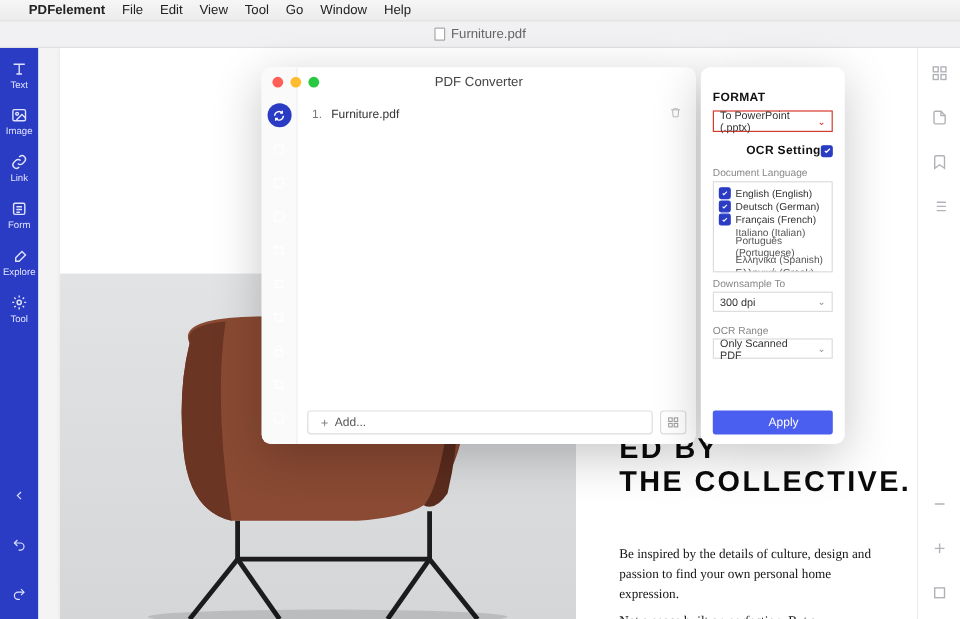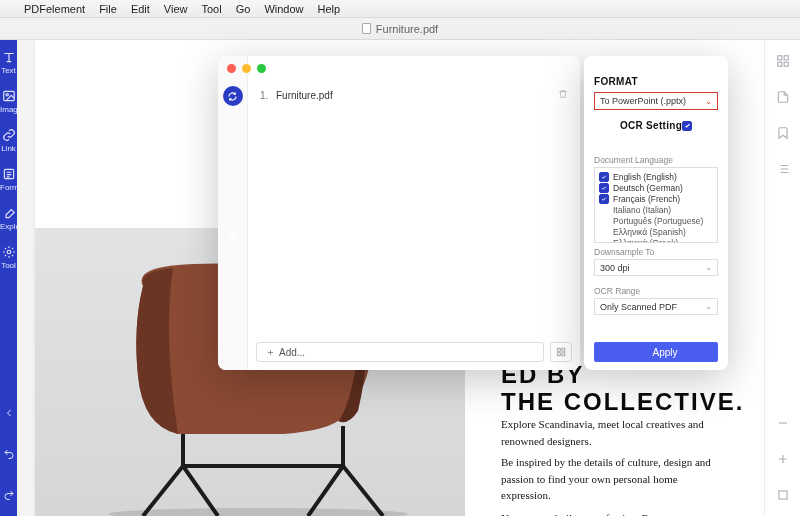--- a/index.html
+++ b/index.html
@@ -1,26 +1,26 @@
 <!DOCTYPE html>
 <html><head>
 <meta charset="utf-8">
 <style>
   * { box-sizing: border-box; margin: 0; padding: 0; font-family: -apple-system, BlinkMacSystemFont, "Segoe UI", Helvetica, Arial, sans-serif; }
   body { width: 800px; height: 516px; overflow: hidden; background: #fff; position: relative; }
   
   .menubar { height: 18px; background: linear-gradient(#f6f6f6,#ececec); border-bottom:1px solid #d7d7d7; display:flex; align-items:center; padding:0 10px; font-size:11px; color:#222; gap:14px; }
   .apple { font-size:12px; line-height:1; }
-  .menubar .appname { font-weight:400; }
+  .menubar .appname { font-weight:700; }
   
   .toolbar { height:22px; background:#f1f1f3; border-bottom:1px solid #e0e0e2; display:flex; align-items:center; justify-content:center; font-size:11px; color:#666; position:relative; }
   .toolbar .doc-ic { display:inline-block; width:9px; height:11px; background:#fff; border:1px solid #aaa; border-radius:1px; margin-right:5px; }
   
   .app { display:flex; height:calc(516px - 18px - 22px); }
-  .leftbar { width:17px; background:#2b3cc4; display:flex; flex-direction:column; align-items:center; padding-top:10px; gap:14px; }
+  .leftbar { width:32px; background:#2b3cc4; display:flex; flex-direction:column; align-items:center; padding-top:10px; gap:14px; }
   .leftbar .sp { flex:1; }
   .lb-item { color:#dfe3ff; font-size:8px; text-align:center; width:100%; cursor:pointer; }
   .lb-item .ic { display:block; margin:0 auto 2px; }
   .lb-btn { color:#dfe3ff; cursor:pointer; margin-bottom:12px; font-size:12px; }
   .canvas { flex:1; background:#f4f4f5; position:relative; overflow:hidden; }
   .page { position:absolute; left:18px; top:0; width:767px; height:100%; background:#fff; box-shadow:0 1px 4px rgba(0,0,0,0.08); }
   .chair-area { position:absolute; left:0; top:188px; width:430px; height:290px; background:linear-gradient(180deg,#e2e3e5,#d5d6d8); }
   .chair-area svg { position:absolute; left:48px; top:28px; }
   .headline { position:absolute; left:466px; top:322px; font-size:24px; font-weight:800; letter-spacing:2px; color:#0b0b0b; line-height:1.12; }
   .para { position:absolute; left:466px; width:222px; font-family: Georgia, 'Times New Roman', serif; font-size:11px; line-height:1.5; color:#151515; }
@@ -44,25 +44,25 @@
   .m-body { flex:1; padding:30px 8px 8px 8px; display:flex; flex-direction:column; }
   .file-row { display:flex; align-items:center; font-size:10px; color:#333; padding:3px 4px; }
   .file-row .num { width:16px; color:#777; }
   .file-row .fn { flex:1; }
   .file-row .del { color:#bbb; cursor:pointer; font-size:10px; }
   .m-body .grow { flex:1; }
   .m-footer { display:flex; gap:6px; }
   .add-btn { flex:1; height:20px; border:1px solid #ddd; border-radius:3px; font-size:10px; color:#555; display:flex; align-items:center; padding:0 9px; gap:4px; cursor:pointer; background:#fff; }
   .grid-btn { width:22px; height:20px; border:1px solid #ddd; border-radius:3px; display:flex; align-items:center; justify-content:center; color:#999; cursor:pointer; background:#fff; }
   
-  .panel { position:absolute; left:584px; top:56px; width:144px; height:314px; background:#fff; border-radius:8px; box-shadow:0 10px 40px rgba(0,0,0,0.22); padding:20px 10px 8px 10px; display:flex; flex-direction:column; }
+  .panel { position:absolute; left:584px; top:56px; width:120px; height:314px; background:#fff; border-radius:8px; box-shadow:0 10px 40px rgba(0,0,0,0.22); padding:20px 10px 8px 10px; display:flex; flex-direction:column; }
   .p-head { font-size:10px; font-weight:700; color:#111; margin-bottom:5px; letter-spacing:.3px; }
   .fmt-sel { border:1.5px solid #d63a2d; height:18px; display:flex; align-items:center; padding:0 5px; font-size:9px; color:#333; justify-content:space-between; cursor:pointer; margin-bottom:10px; }
   .fmt-sel .chev{ color:#d63a2d; font-size:8px; }
-  .ocr-row { display:flex; align-items:center; justify-content:center; margin-bottom:20px; }
+  .ocr-row { display:flex; align-items:center; justify-content:flex-end; margin-bottom:4px; }
   .chk { width:10px; height:10px; border:1px solid #2b3cc4; border-radius:2px; background:#2b3cc4; display:inline-flex; align-items:center; justify-content:center; }
   .chk svg{ display:block; }
   .lbl { font-size:8.5px; color:#888; margin:4px 0 2px; }
   .lang-box { border:1px solid #ddd; height:76px; overflow:hidden; padding:3px 4px; font-size:8.5px; color:#333; }
   .lang-box .li { display:flex; align-items:center; gap:4px; height:11px; }
   .lang-box .li.ind { padding-left:14px; color:#555;}
   .sel { border:1px solid #ddd; height:17px; font-size:9px; color:#333; display:flex; align-items:center; justify-content:space-between; padding:0 5px; cursor:pointer; background:#fff; margin-bottom:6px;gap:18px;}
   .sel .chev{ color:#999; font-size:8px;}
   .panel .grow{ flex:1; }
   .apply { height:20px; background:#4a5ef0; color:#fff; font-size:10px; border:none; border-radius:2px; cursor:pointer; width:100%;padding-left:18px; }
@@ -160,21 +160,20 @@
           <path d="M255 165 Q270 150 280 60 Q288 100 275 155 Q265 170 255 165 Z" fill="#5a2c1e"></path>
           <path d="M100 178 L100 210 L260 210 L260 170" fill="none" stroke="#1c1c1c" stroke-width="4"></path>
           <path d="M100 210 L60 260 M100 210 L135 260 M260 210 L300 260 M260 210 L225 260" stroke="#1c1c1c" stroke-width="4" fill="none"></path>
           <ellipse cx="175" cy="258" rx="150" ry="6" fill="rgba(0,0,0,0.12)"></ellipse>
         </svg>
       </div>
       <div class="headline">
         <span>ED BY</span><br>
         <span>THE COLLECTIVE.</span>
       </div>
-      <div class="para p1">Explore Scandinavia, meet local creatives and renowned designers.</div>
       <div class="para p2">Be inspired by the details of culture, design and passion to find your own personal home expression.</div>
       <div class="para p3">Not a space built on perfection. But a</div>
     </div>
   </div>
 
   <div class="rightbar">
     <div class="rb-ic">
       <svg width="14" height="14" viewBox="0 0 24 24" fill="none" stroke="#b0b2b8" stroke-width="2">
           <rect x="3" y="3" width="7" height="7"></rect>
           <rect x="14" y="3" width="7" height="7"></rect>
@@ -216,20 +215,21 @@
     </div>
   </div>
 </div>
 
 <div class="modal">
   <div class="traffic">
     <span class="tl-r"></span>
     <span class="tl-y"></span>
     <span class="tl-g"></span>
   </div>
+  <div class="m-title">PDF Converter</div>
   <div class="m-side">
     <div class="act">
       <svg width="11" height="11" viewBox="0 0 24 24" fill="none" stroke="#fff" stroke-width="2.5">
           <path d="M4 12a8 8 0 0 1 14-5M20 12a8 8 0 0 1-14 5"></path>
           <path d="M18 3v4h-4M6 21v-4h4"></path>
         </svg>
     </div>
     <div class="tool">
         <svg width="11" height="11" viewBox="0 0 24 24" fill="none" stroke="#9aa0ae" stroke-width="2">
           <rect x="4" y="4" width="16" height="16" rx="2"></rect>

